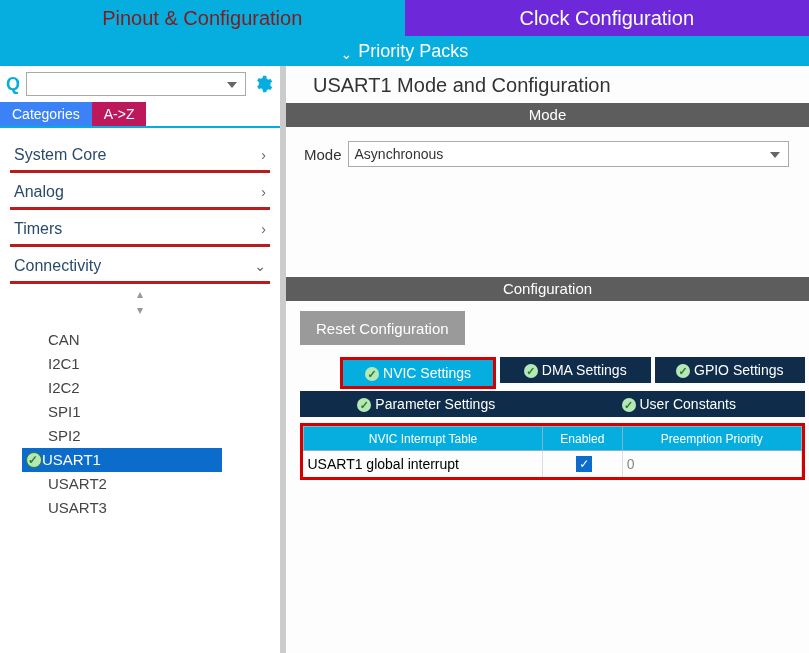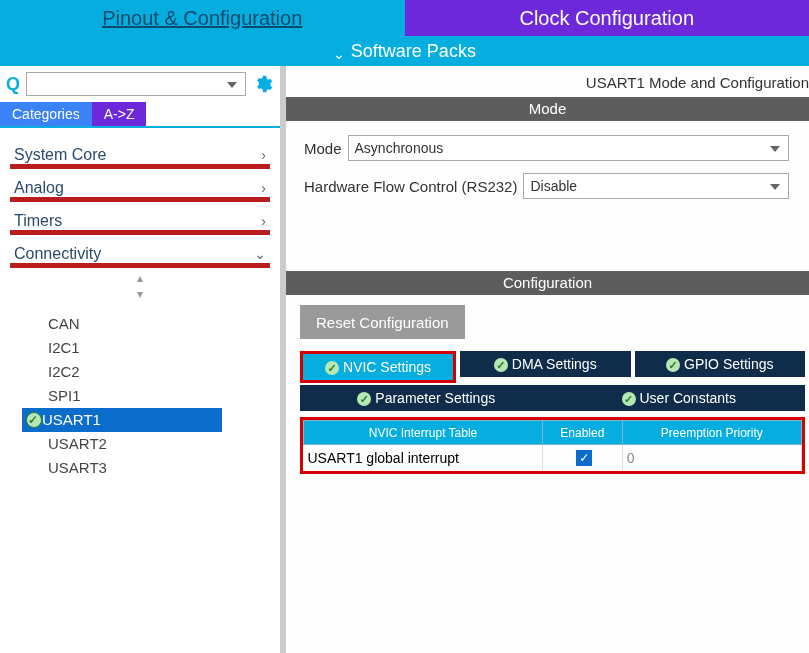--- a/index.html
+++ b/index.html
@@ -1,94 +1,94 @@
 <!DOCTYPE html>
 <html><head>
 <meta charset="utf-8">
 <style>
   * { box-sizing: border-box; margin: 0; padding: 0; font-family: Arial, Helvetica, sans-serif; }
   body { width: 809px; height: 653px; background: #fafafa; overflow: hidden; }
 
   
   .top-tabs { display: flex; height: 36px; }
   .top-tab { flex: 1; text-align: center; line-height: 36px; font-size: 20px; cursor: pointer; }
-  .top-tab.active { background: #06aee0; color: #0c4a6e; text-decoration: underline; }
+  .top-tab.active { background: #06aee0; color: #7f1d1d; }
   .top-tab.inactive { background: #6d28d9; color: #fff; }
 
   .packs-bar { height: 30px; background: #06aee0; color: #fff; text-align: center; line-height: 30px; font-size: 18px; }
   .packs-bar .chev { display: inline-block; transform: translateY(2px); font-size: 14px; margin-right: 6px; }
 
   .main { display: flex; height: calc(653px - 66px); }
 
   
   .left { width: 286px; border-right: 6px solid #ccc; background: #fff; display: flex; flex-direction: column; }
   .search-row { display: flex; align-items: center; padding: 6px 6px; gap: 6px; }
   .search-icon { color: #06aee0; font-size: 18px; font-weight: bold; }
   .search-select { flex: 1; height: 24px; border: 1px solid #aaa; background: #fff; position: relative; }
   .search-select::after { content: ""; position: absolute; right: 8px; top: 9px; border-left: 5px solid transparent; border-right: 5px solid transparent; border-top: 6px solid #666; }
   .gear-icon { width: 22px; height: 22px; display: flex; align-items: center; justify-content: center; }
   .gear-icon svg { width: 20px; height: 20px; fill: #06aee0; }
 
   .sort-tabs { display: flex; height: 26px; border-bottom: 2px solid #06aee0; }
   .sort-tab { padding: 0 12px; line-height: 24px; font-size: 14px; cursor: pointer; }
   .sort-tab.categories { background: #3b82f6; color: #fff; }
-  .sort-tab.az { background: #6d28d9; color: #fff; }
+  .sort-tab.az { background: #be185d; color: #fff; }
 
   .tree { padding: 8px 10px 0 10px; }
-  .tree-group { border-bottom: 5px solid #b91c1c; padding: 10px 4px 0 4px; display: flex; justify-content: space-between; align-items: center; cursor: pointer; color: #2a4a6a; font-size: 16px; }
+  .tree-group { border-bottom: 3px solid #b91c1c; padding: 10px 4px 6px 4px; display: flex; justify-content: space-between; align-items: center; cursor: pointer; color: #2a4a6a; font-size: 16px; }
   .tree-group .arrow { color: #666; font-size: 14px; }
   .sort-hint { text-align: center; color: #989898; font-size: 12px; line-height: 16px; padding-top: 2px; }
 
   .subitems { padding: 10px 0 0 34px; }
   .subitem { height: 24px; line-height: 24px; font-size: 15px; color: #444; cursor: pointer; padding-left: 4px; position: relative; }
   .subitem.selected { background: #0b6ccb; color: #fff; margin-left: -22px; padding-left: 20px; width: 200px; }
   .subitem.selected::before { content: ""; position: absolute; left: 4px; top: 4px; width: 14px; height: 14px; border-radius: 50%; background: #b6e8b6; border: 1px solid #2e7d32; }
   .subitem.selected::after { content: "✓"; position: absolute; left: 6px; top: 0px; color: #2e7d32; font-size: 12px; font-weight: bold; }
 
   
   .right { flex: 1; background: #fdfdfd; display: flex; flex-direction: column; }
-  .right-header { text-align: right; font-size: 15px; color: #333; padding: 8px 0 6px 0; margin-left: 27px; }
+  .right-header { text-align: left; font-size: 20px; color: #333; padding: 8px 0 6px 0; margin-left: 27px; }
   .section-bar { background: #5d5d5d; color: #fff; text-align: center; height: 24px; line-height: 24px; font-size: 15px; }
 
   .mode-block { padding: 14px 20px 20px 18px; min-height: 150px; }
   .mode-row { display: flex; align-items: center; margin-bottom: 12px; font-size: 15px; color: #333; }
   .mode-row label { white-space: nowrap; margin-right: 6px; }
   .mode-row .sel { flex: 1; height: 26px; border: 1px solid #aaa; background: #fff; position: relative; padding-left: 6px; line-height: 24px; color: #333; font-size: 14px; }
   .mode-row .sel::after { content: ""; position: absolute; right: 8px; top: 10px; border-left: 5px solid transparent; border-right: 5px solid transparent; border-top: 6px solid #666; }
 
   .conf-block { padding: 10px 4px 0 14px; }
   .reset-btn { background: #9a9a9a; color: #fff; border: none; height: 34px; padding: 0 16px; font-size: 15px; cursor: pointer; }
 
   .tab-strip { margin-top: 12px; }
   .tab-row { display: flex; gap: 0; }
   .ctab { flex: 1; background: #0f2c4a; color: #fff; height: 26px; line-height: 26px; text-align: center; font-size: 14px; cursor: pointer; position: relative; white-space: nowrap; }
   .ctab.active { background: #06aee0; }
   .ctab .chk { display: inline-block; width: 14px; height: 14px; border-radius: 50%; background: #b6e8b6; color: #2e7d32; font-size: 11px; font-weight: bold; line-height: 14px; vertical-align: middle; margin-right: 4px; }
   .red-box { border: 3px solid #d40000; display: inline-block; }
   .row1-wrap { display: flex; gap: 4px; }
-  .row1-wrap .red-box { flex: 0 0 auto; }
+  .row1-wrap .red-box { flex: 0 0 auto; margin-left: 40px; }
   .row1-rest { display: flex; flex: 1; gap: 4px; }
 
   .nvic-table-wrap { border: 3px solid #d40000; margin-top: 6px; }
   .nvic-table { width: 100%; border-collapse: collapse; }
   .nvic-table th { background: #06aee0; color: #fff; font-weight: normal; font-size: 12px; height: 24px; border: 1px solid #7eb6cc; }
   .nvic-table td { height: 26px; font-size: 14px; padding-left: 4px; border-right: 1px solid #ddd; }
   .nvic-table td.center { text-align: center; }
   .chkbox { width: 16px; height: 16px; background: #0b6ccb; color: #fff; display: inline-flex; align-items: center; justify-content: center; font-size: 12px; border: 1px solid #0b6ccb; }
   .prio { color: #888; }
 </style>
 </head>
 <body>
 
 <div class="top-tabs">
   <div class="top-tab active">Pinout &amp; Configuration</div>
   <div class="top-tab inactive">Clock Configuration</div>
 </div>
 <div class="packs-bar">
-  <span class="chev">⌄</span><span>Software Packs</span>
+  <span class="chev">⌄</span><span>Priority Packs</span>
 </div>
 
 <div class="main">
 
   <div class="left">
     <div class="search-row">
       <span class="search-icon">Q</span>
       <div class="search-select"></div>
       <span class="gear-icon">
         <svg viewBox="0 0 24 24">
@@ -116,38 +116,35 @@
       <div class="tree-group">
         <span>Connectivity</span>
         <span class="arrow">⌄</span>
       </div>
       <div class="sort-hint">▴<br>▾</div>
       <div class="subitems">
         <div class="subitem">CAN</div>
         <div class="subitem">I2C1</div>
         <div class="subitem">I2C2</div>
         <div class="subitem">SPI1</div>
+        <div class="subitem">SPI2</div>
         <div class="subitem selected">USART1</div>
         <div class="subitem">USART2</div>
         <div class="subitem">USART3</div>
       </div>
     </div>
   </div>
 
   <div class="right">
     <div class="right-header">USART1 Mode and Configuration</div>
     <div class="section-bar">Mode</div>
     <div class="mode-block">
       <div class="mode-row">
         <label>Mode</label>
         <div class="sel">Asynchronous</div>
-      </div>
-      <div class="mode-row">
-        <label>Hardware Flow Control (RS232)</label>
-        <div class="sel">Disable</div>
       </div>
     </div>
     <div class="section-bar">Configuration</div>
     <div class="conf-block">
       <button class="reset-btn">Reset Configuration</button>
 
       <div class="tab-strip">
         <div class="row1-wrap">
           <span class="red-box">
             <div class="ctab active" style="width:150px">

